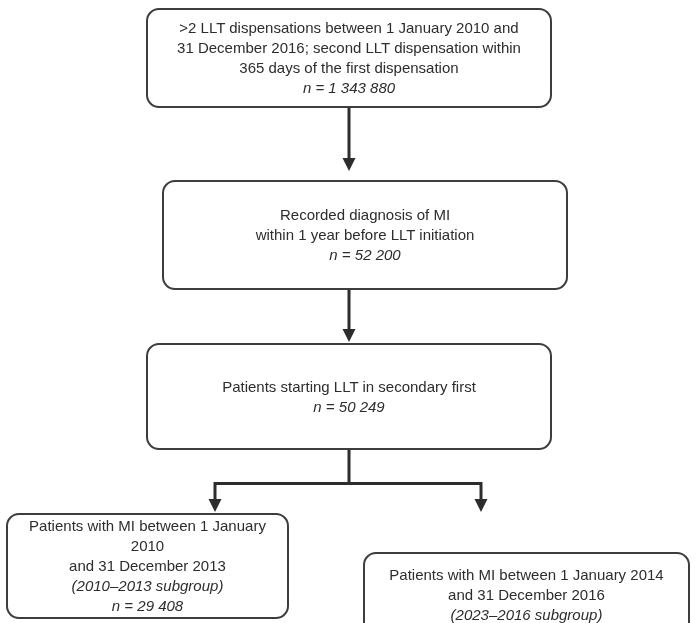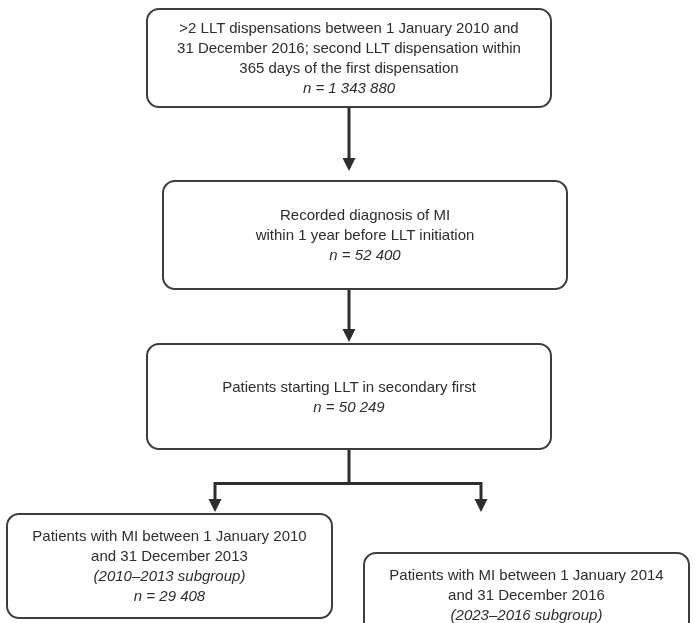--- a/index.html
+++ b/index.html
@@ -92,32 +92,32 @@
 365 days of the first dispensation</div>
     <div class="n-line">
       <span class="it">n</span><span class="n-value">= 1 343 880</span>
     </div>
   </div>
 
   <div class="box" style="left:162px; top:172px; width:406px; height:110px;margin-top:8px;">
     <div class="main">Recorded diagnosis of MI
 within 1 year before LLT initiation</div>
     <div class="n-line">
-      <span class="it">n</span><span class="n-value">= 52 400</span>
+      <span class="it">n</span><span class="n-value">= 52 200</span>
     </div>
   </div>
 
   <div class="box" style="left:146px; top:343px; width:406px; height:107px;">
     <div class="main">Patients starting LLT in secondary first</div>
     <div class="n-line">
       <span class="it">n</span><span class="n-value">= 50 249</span>
     </div>
   </div>
 
-  <div class="box" style="left:6px; top:513px; width:327px; height:106px;">
+  <div class="box" style="left:6px; top:513px; width:283px; height:106px;">
     <div class="main">Patients with MI between 1 January 2010
 and 31 December 2013</div>
     <div class="it">(2010–2013 subgroup)</div>
     <div class="n-line">
       <span class="it">n</span><span class="n-value">= 29 408</span>
     </div>
   </div>
 
   <div class="box" style="left:363px; top:513px; width:327px; height:106px;margin-top:39px;">
     <div class="main">Patients with MI between 1 January 2014

